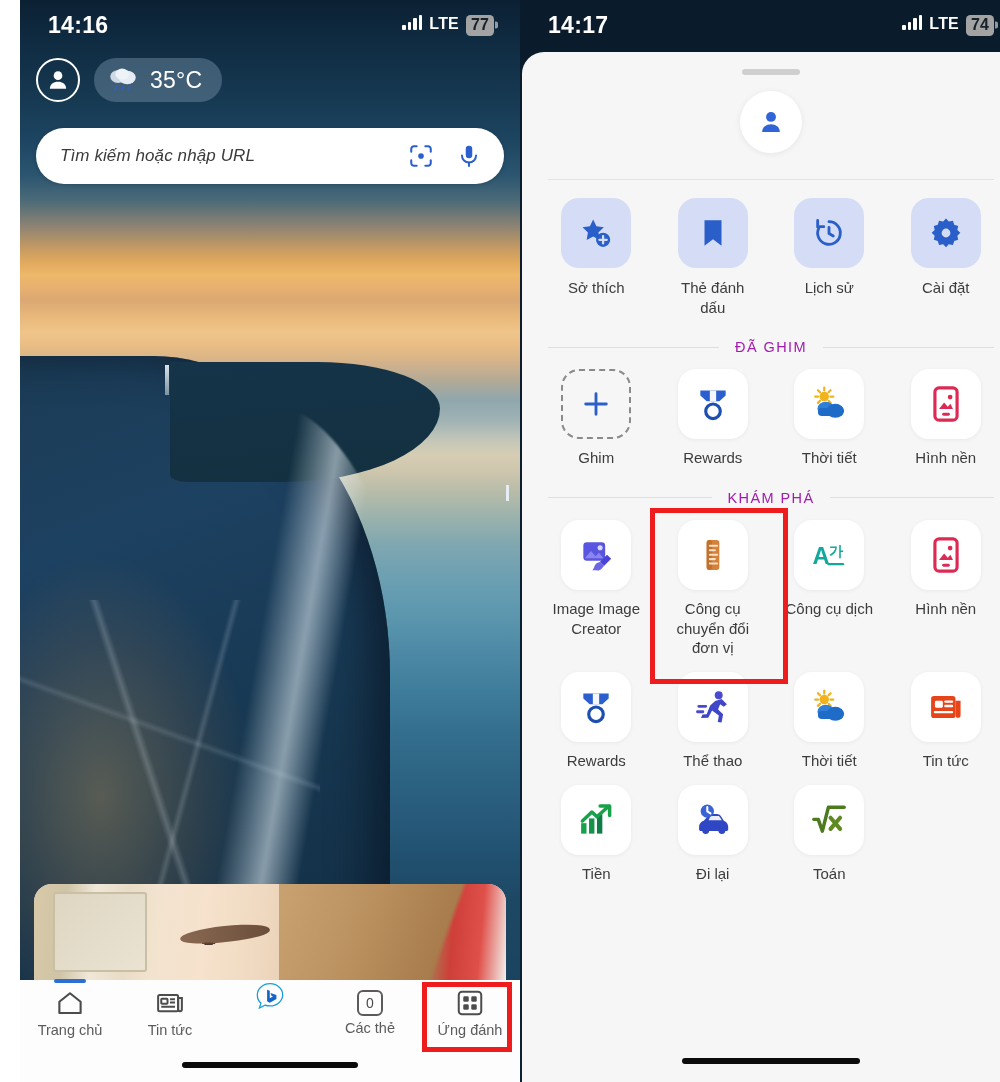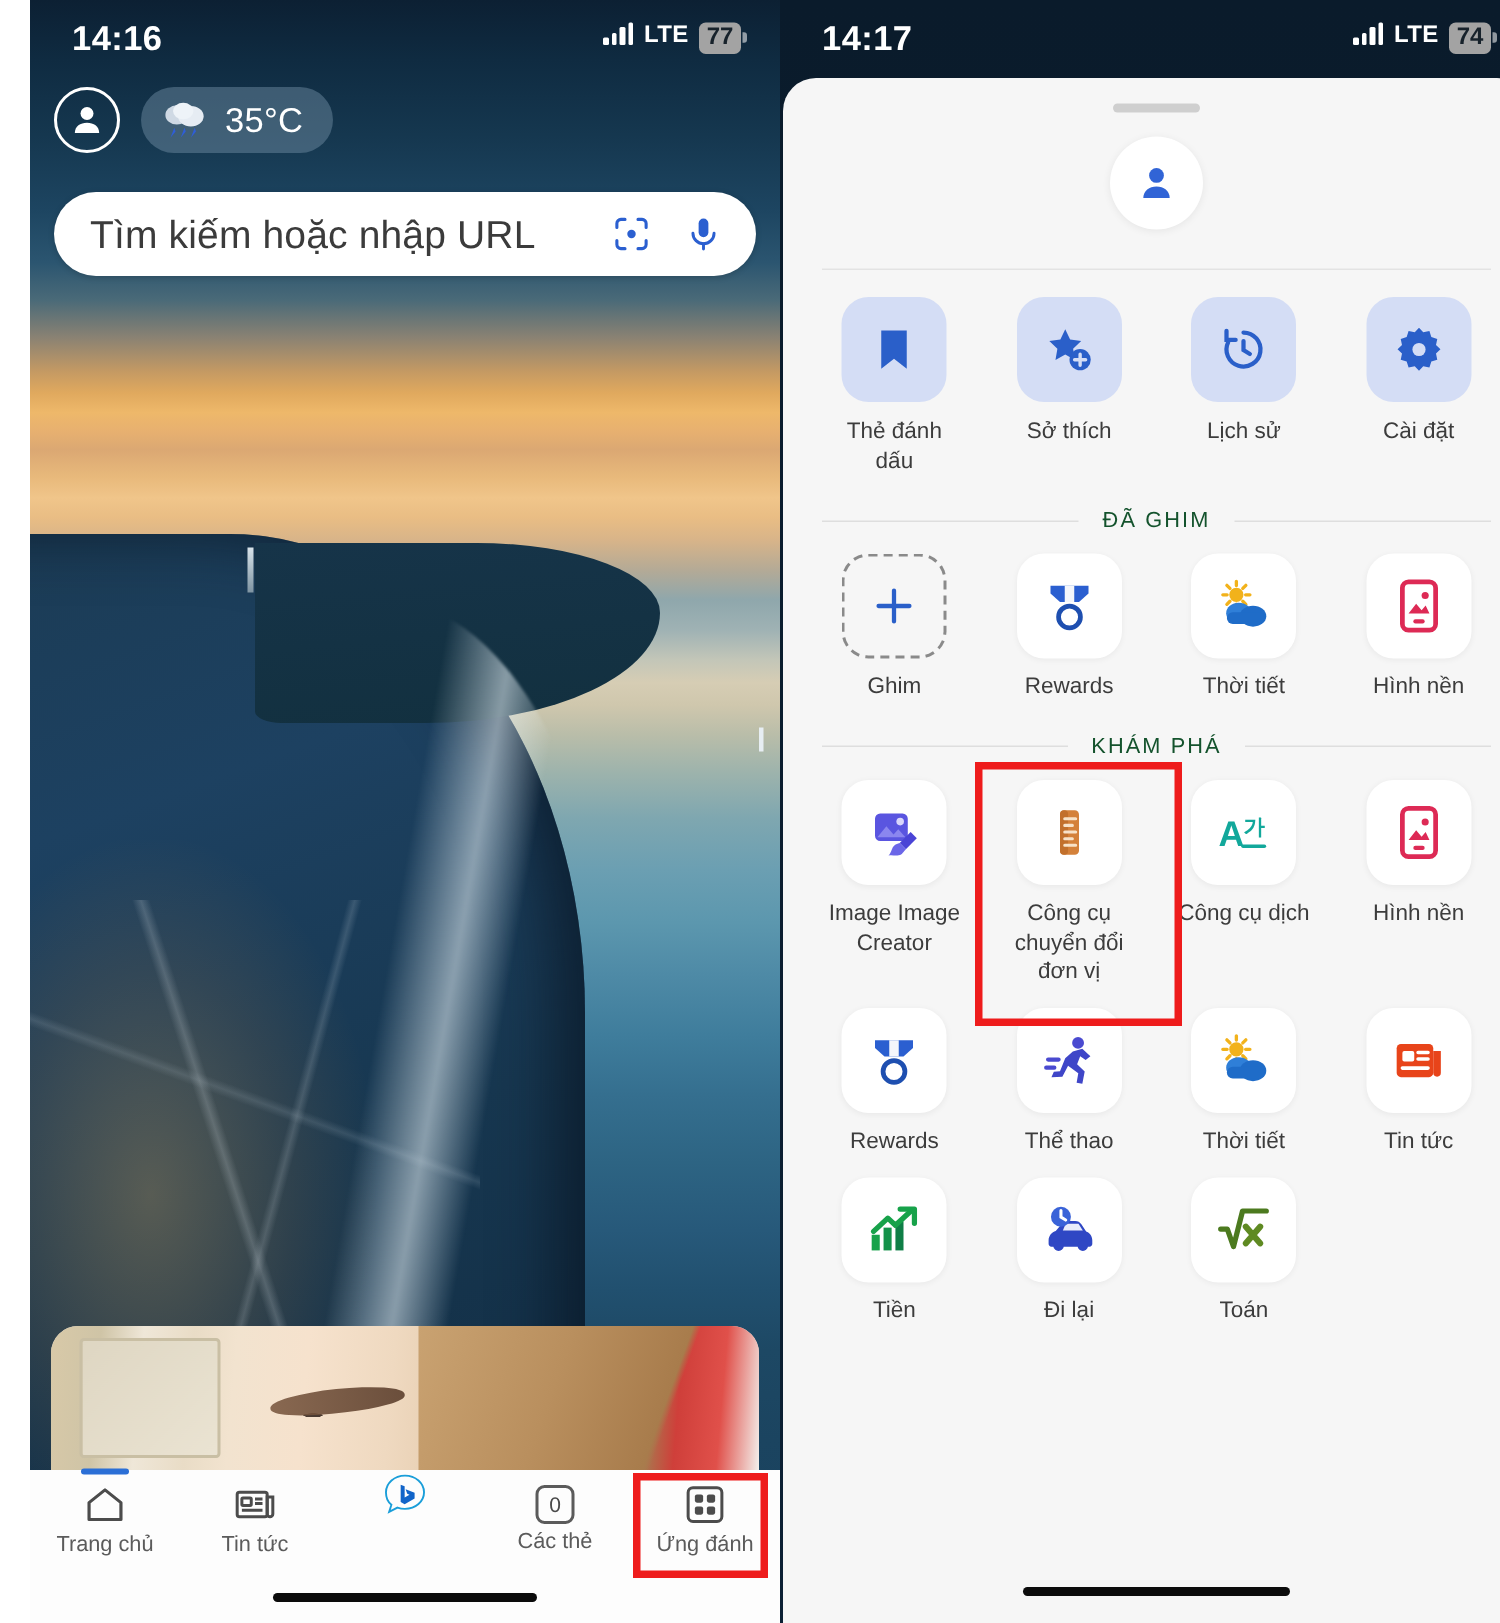--- a/index.html
+++ b/index.html
@@ -120,21 +120,21 @@
     padding:7px 20px 7px 12px; color:#fff;
   }
   .weather-pill .temp{ font-size:23px; font-weight:500; letter-spacing:.2px; }
   .weather-pill svg{ width:34px; height:30px; display:block; }
 
   .searchbar{
     position:absolute; top:128px; left:16px; width:468px; height:56px;
     background:#fff; border-radius:28px; display:flex; align-items:center;
     padding:0 22px 0 24px; z-index:6; box-shadow:0 1px 4px rgba(0,0,0,.18);
   }
-  .searchbar .ph{ flex:1; color:#3b3b3b; font-size:26px; letter-spacing:.1px; }
+  .searchbar .ph{ flex:1; color:#3b3b3b; font-size:17px; letter-spacing:.1px;font-style:italic; }
   .searchbar .icons{ display:flex; align-items:center; gap:22px; }
   .searchbar .icons svg{ width:26px; height:26px; }
 
   .feed-card{
     position:absolute; left:14px; right:14px; top:884px; height:96px;
     border-radius:18px 18px 0 0; overflow:hidden; z-index:5;
     background:#e7ded6;
   }
   .feed-card .img{
     position:absolute; inset:0;
@@ -223,21 +223,21 @@
   .quick .tile svg{ width:34px; height:34px; }
   .quick .lbl{
     font-size:15px; color:#3c3c3c; text-align:center; line-height:1.3; max-width:92px;
   }
 
   .section{
     display:flex; align-items:center; gap:16px; margin:22px 26px 0;
   }
   .section .line{ flex:1; height:1px; background:#dedede; }
   .section .ttl{
-    font-size:14.5px; letter-spacing:1.4px; color:#14532d;
+    font-size:14.5px; letter-spacing:1.4px; color:#a21caf;
   }
 
   .app-row{ display:flex; padding:14px 16px 0; }
   .app{
     flex:1; display:flex; flex-direction:column; align-items:center; gap:9px; position:relative;
   }
   .app .tile{
     width:70px; height:70px; border-radius:18px; background:#fff;
     display:flex; align-items:center; justify-content:center;
     box-shadow:0 1px 4px rgba(0,0,0,.055);
@@ -408,35 +408,35 @@
           <path d="M5.4 19.5c0-3.7 3-5.8 6.6-5.8s6.6 2.1 6.6 5.8z" fill="#3164d6"></path>
         </svg>
       </div>
 
       <div class="hr"></div>
 
       <div class="quick-row">
         <div class="quick">
           <div class="tile">
             <svg viewBox="0 0 24 24">
-              <path d="M6 3h12v18l-6-4.6L6 21z" fill="#2a5fc9"></path>
-            </svg>
-          </div>
-          <span class="lbl">Thẻ đánh dấu</span>
-        </div>
-
-        <div class="quick">
-          <div class="tile">
-            <svg viewBox="0 0 24 24">
               <path d="M10 2.5l2.3 4.8 5.2.7-3.8 3.7.9 5.2-4.6-2.5-4.6 2.5.9-5.2L2.5 8l5.2-.7z" fill="#2a5fc9"></path>
               <circle cx="17" cy="16.8" r="5" fill="#2a5fc9"></circle>
               <path d="M17 14.2v5.2M14.4 16.8h5.2" stroke="#d4ddf5" stroke-width="1.6" stroke-linecap="round"></path>
             </svg>
           </div>
           <span class="lbl">Sở thích</span>
+        </div>
+
+        <div class="quick">
+          <div class="tile">
+            <svg viewBox="0 0 24 24">
+              <path d="M6 3h12v18l-6-4.6L6 21z" fill="#2a5fc9"></path>
+            </svg>
+          </div>
+          <span class="lbl">Thẻ đánh dấu</span>
         </div>
 
         <div class="quick">
           <div class="tile">
             <svg viewBox="0 0 24 24" fill="none" stroke="#2a5fc9" stroke-width="2" stroke-linecap="round">
               <path d="M12 4a8 8 0 1 1-7.2 4.5"></path>
               <path d="M4 3.2v4.3h4.3"></path>
               <path d="M12 8v4.3l3 1.8"></path>
             </svg>
           </div>

